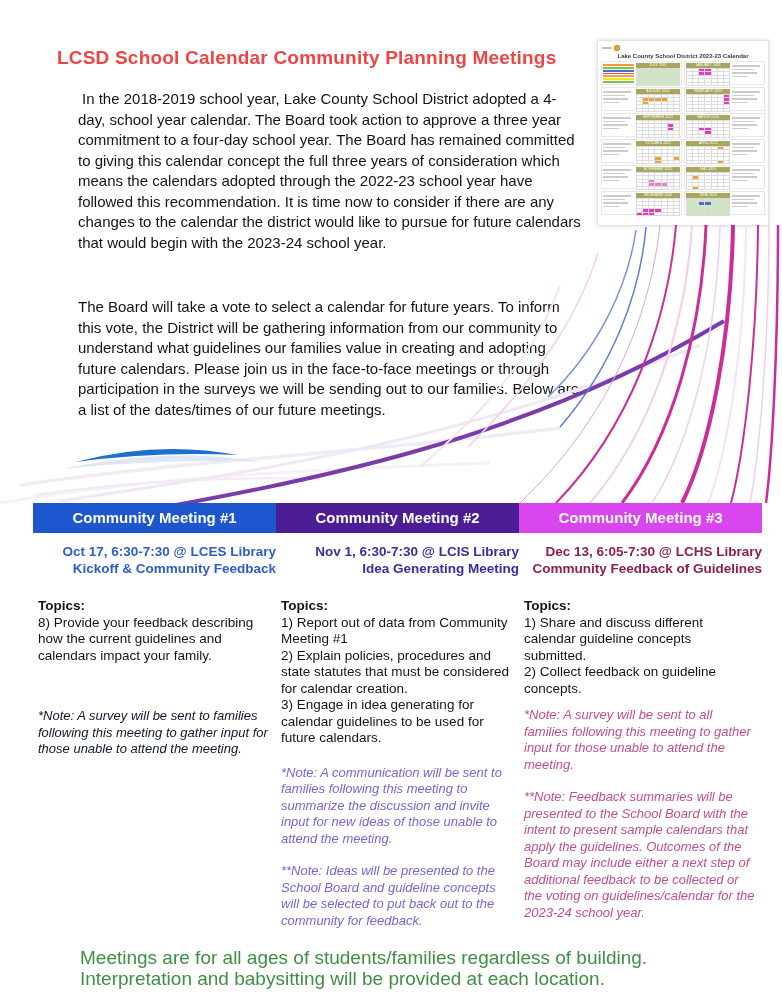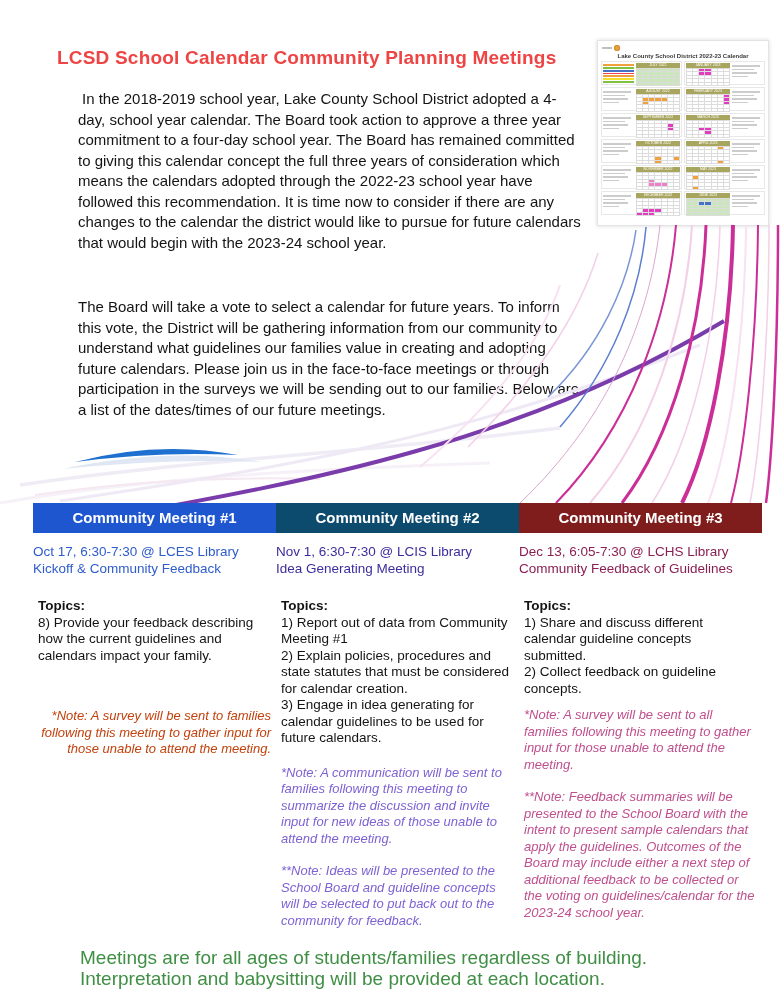--- a/index.html
+++ b/index.html
@@ -29,21 +29,21 @@
   .mini-grid{display:grid;grid-template-columns:repeat(7,1fr);gap:1px;background:#dcdcdc;padding:1px;}
   .mini-grid .c{height:2.4px;background:#fff;}
 
   
   .swoosh{position:absolute;left:0;top:225px;width:782px;height:280px;pointer-events:none;}
 
   
   .columns{position:absolute;left:33px;top:503px;width:729px;display:flex;}
   .col{width:243px;box-sizing:border-box;}
   .col-header{height:30px;line-height:30px;text-align:center;color:#ffffff;font-weight:bold;font-size:15px;}
-  .col-sub{margin-top:10px;text-align:left;font-weight:normal;font-size:13.5px;line-height:17px;}
+  .col-sub{margin-top:10px;text-align:right;font-weight:bold;font-size:13.5px;line-height:17px;}
   .topics{margin-top:21px;font-size:13.5px;line-height:16.5px;color:#141414;padding:0 5px;}
   .topics-label{font-weight:bold;}
   .note{font-style:italic;font-size:13px;line-height:16.5px;padding:0 5px;margin-top:16px;}
   .col-1 .note-first{margin-top:44px;}
   .col-2 .note-first{margin-top:18px;}
   .col-3 .note-first{margin-top:10px;}
 
   .footer-note{position:absolute;left:80px;top:947px;width:676px;font-size:19px;line-height:21px;}
 </style>
 </head>
@@ -679,41 +679,41 @@
     <div class="col col-1">
       <div class="col-header" style="background: rgb(30, 86, 207);">Community Meeting #1</div>
       <div class="col-sub" style="color: rgb(46, 92, 204);">
         <div>Oct 17, 6:30-7:30 @ LCES Library</div>
         <div>Kickoff &amp; Community Feedback</div>
       </div>
       <div class="topics">
         <div class="topics-label">Topics:</div>
         <div>8) Provide your feedback describing how the current guidelines and calendars impact your family.</div>
       </div>
-      <div class="note note-first" style="color: #c2410c; text-align: right;">*Note: A survey will be sent to families following this meeting to gather input for those unable to attend the meeting.</div>
+      <div class="note note-first" style="color: #0f172a;">*Note: A survey will be sent to families following this meeting to gather input for those unable to attend the meeting.</div>
     </div>
 
     <div class="col col-2">
-      <div class="col-header" style="background: #0c4a6e;">Community Meeting #2</div>
+      <div class="col-header" style="background: #4c1d95;">Community Meeting #2</div>
       <div class="col-sub" style="color: rgb(59, 45, 158);">
         <div>Nov 1, 6:30-7:30 @ LCIS Library</div>
         <div>Idea Generating Meeting</div>
       </div>
       <div class="topics">
         <div class="topics-label">Topics:</div>
         <div>1) Report out of data from Community Meeting #1</div>
         <div>2) Explain policies, procedures and state statutes that must be considered for calendar creation.</div>
         <div>3) Engage in idea generating for calendar guidelines to be used for future calendars.</div>
       </div>
       <div class="note note-first" style="color: rgb(125, 98, 212);">*Note: A communication will be sent to families following this meeting to summarize the discussion and invite input for new ideas of those unable to attend the meeting.</div>
       <div class="note" style="color: rgb(125, 98, 212);">**Note: Ideas will be presented to the School Board and guideline concepts will be selected to put back out to the community for feedback.</div>
     </div>
 
     <div class="col col-3">
-      <div class="col-header" style="background: #7f1d1d;">Community Meeting #3</div>
+      <div class="col-header" style="background: #d946ef;">Community Meeting #3</div>
       <div class="col-sub" style="color: rgb(139, 31, 82);">
         <div>Dec 13, 6:05-7:30 @ LCHS Library</div>
         <div>Community Feedback of Guidelines</div>
       </div>
       <div class="topics">
         <div class="topics-label">Topics:</div>
         <div>1) Share and discuss different calendar guideline concepts submitted.</div>
         <div>2) Collect feedback on guideline concepts.</div>
       </div>
       <div class="note note-first" style="color: rgb(191, 79, 141);">*Note: A survey will be sent to all families following this meeting to gather input for those unable to attend the meeting.</div>

